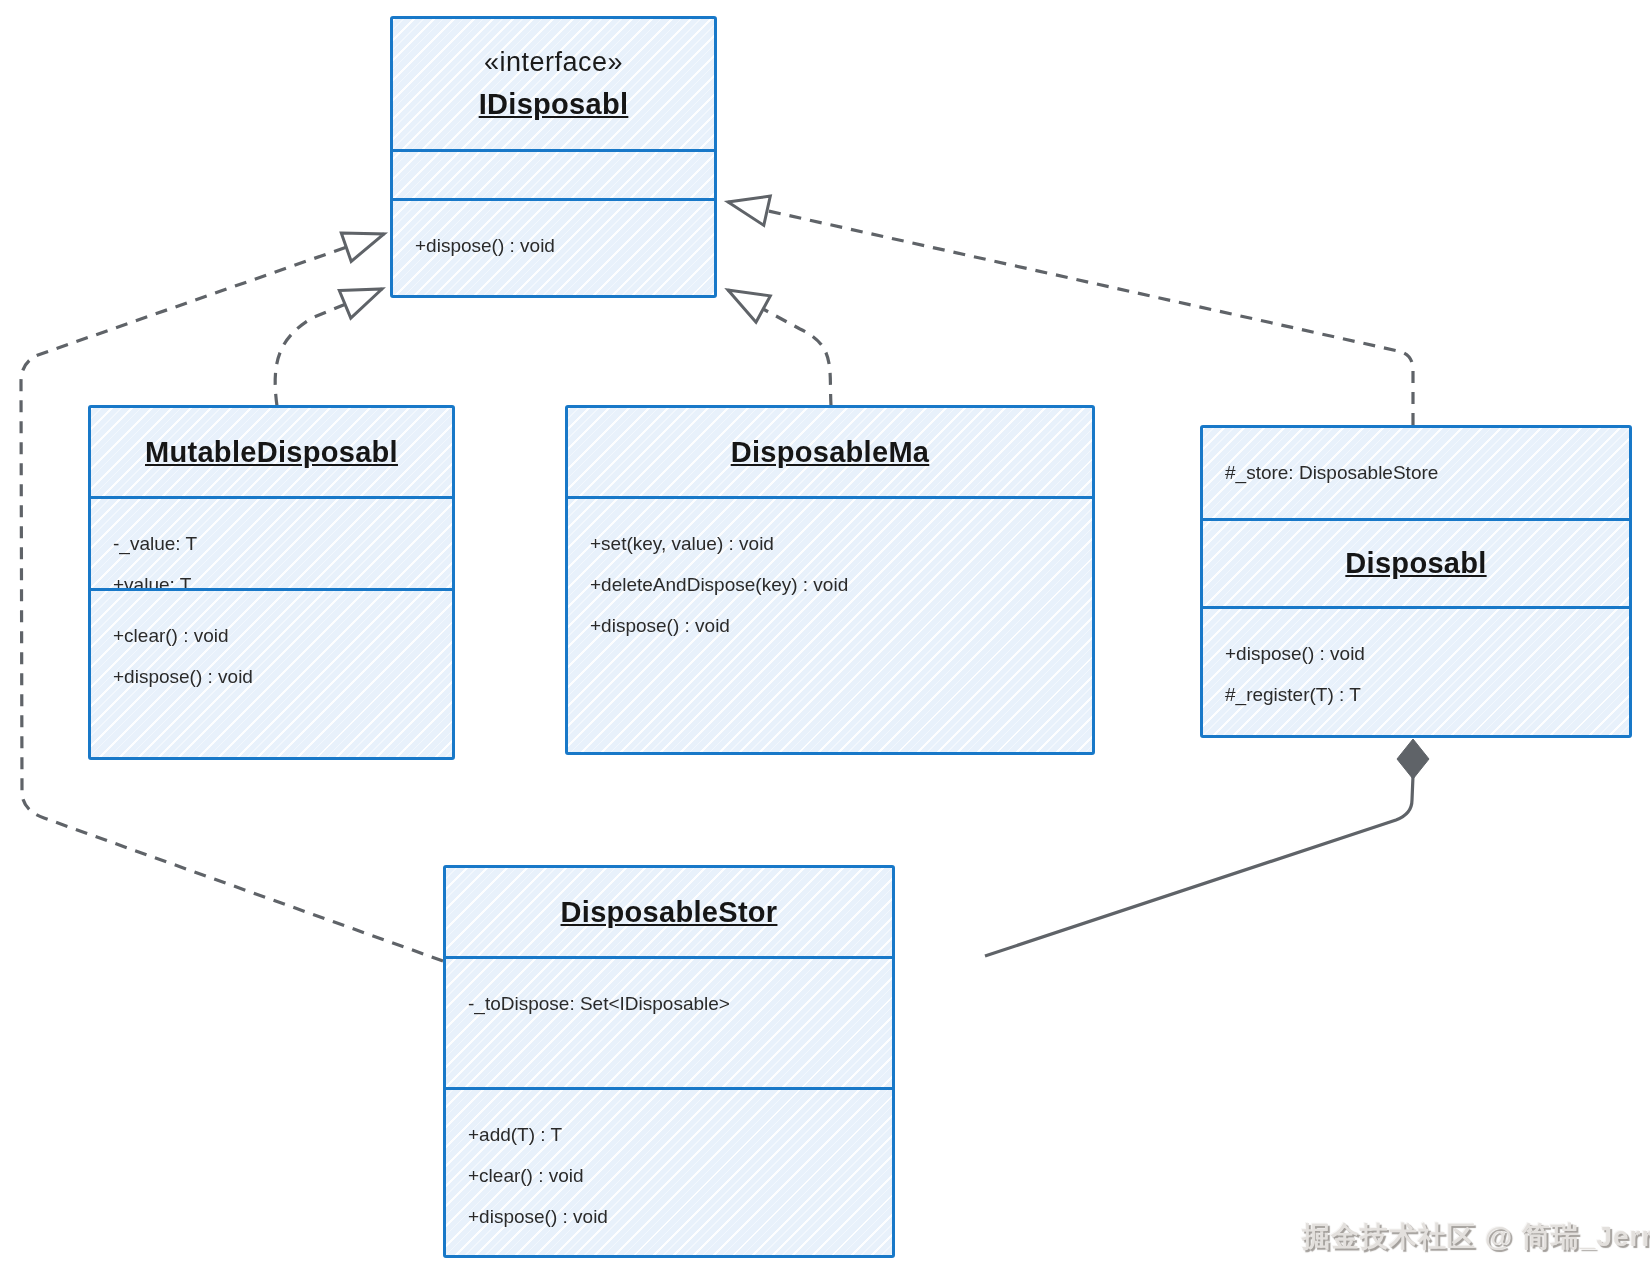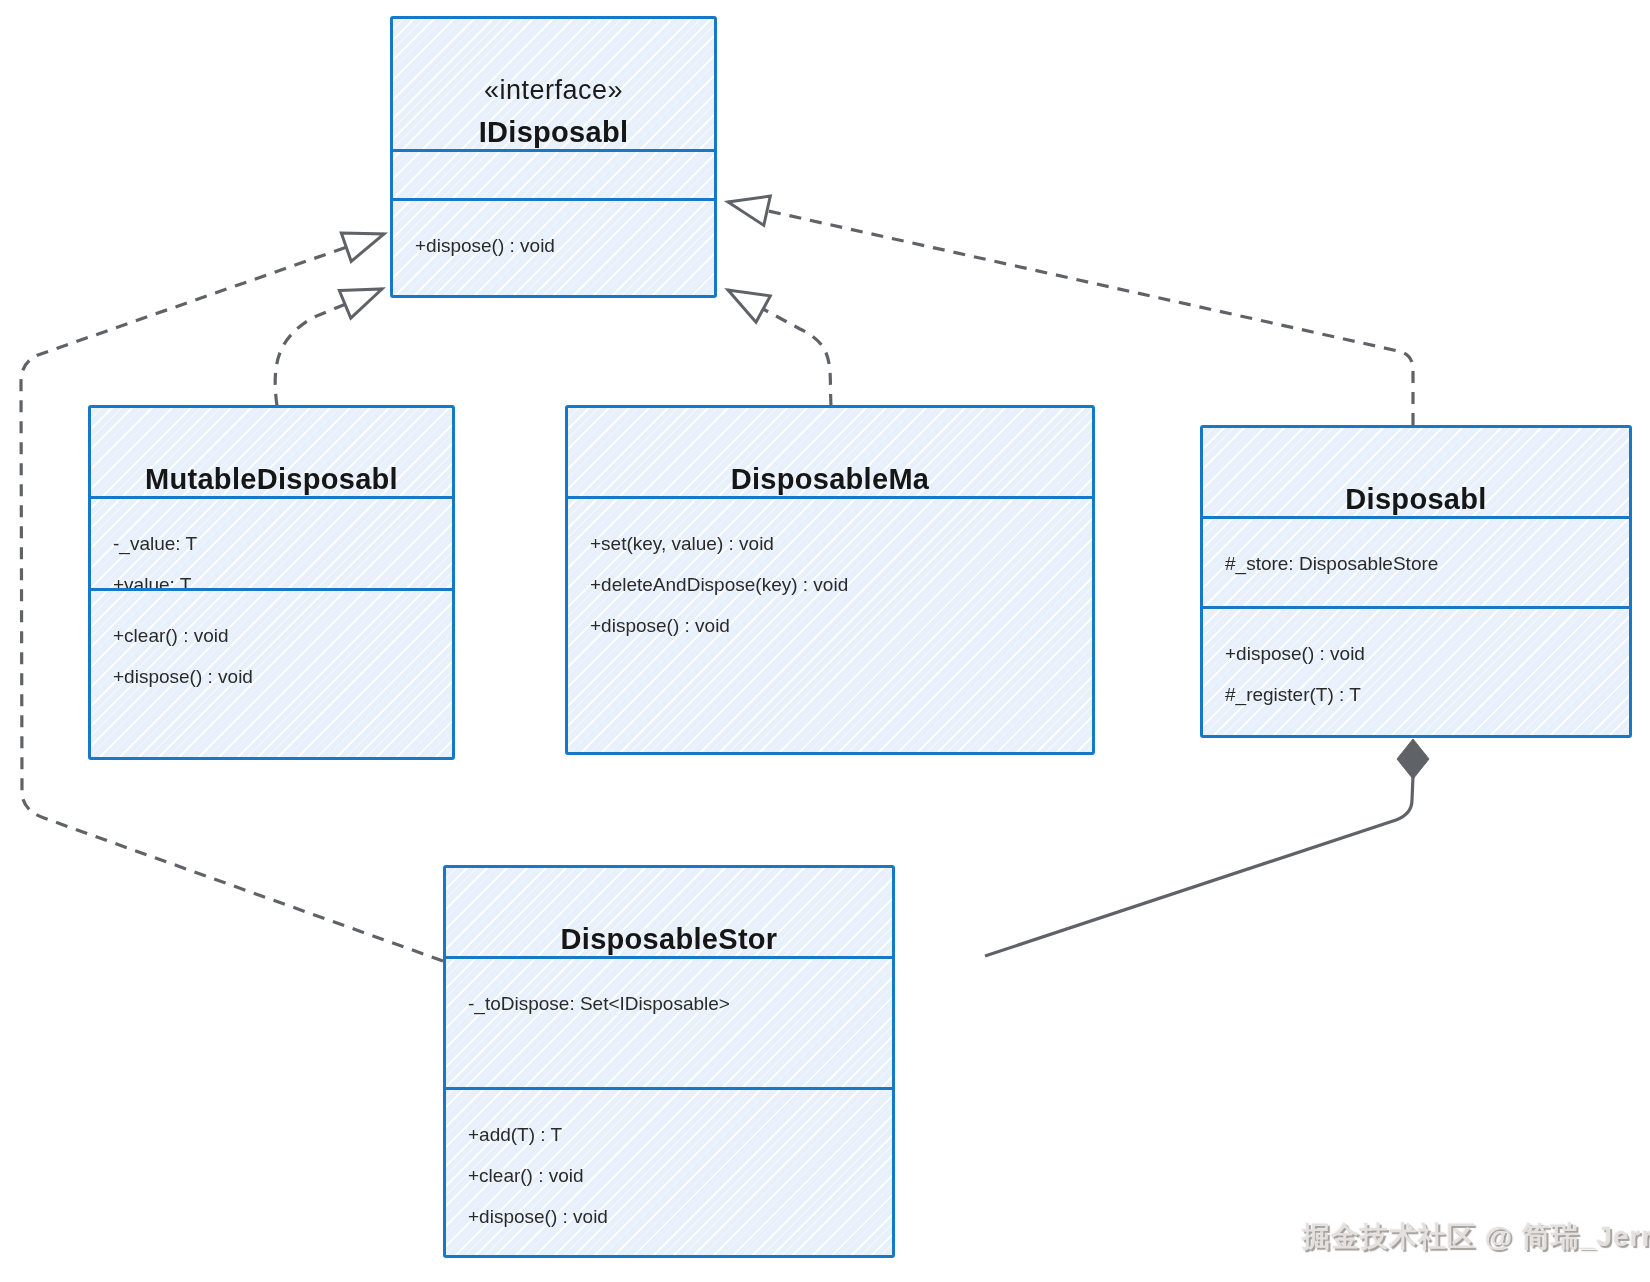--- a/index.html
+++ b/index.html
@@ -20,29 +20,30 @@
       repeating-linear-gradient(135deg, rgba(255,255,255,.9) 0 2px, rgba(255,255,255,0) 2px 14px),
       repeating-linear-gradient(135deg, rgba(255,255,255,.45) 0 1px, rgba(255,255,255,0) 1px 7px),
       #e8f1fb;
     z-index:1;
     display:flex;
     flex-direction:column;
   }
   .sec{box-sizing:border-box;}
   .sec + .sec{border-top:3.5px solid #1878c8;}
   .sec-title{
-    display:flex;flex-direction:column;align-items:center;justify-content:flex-end;
+    display:flex;flex-direction:column;align-items:center;justify-content:center;
     gap:10px;
   }
   .stereotype{
     font-size:27px;color:#1b1b1b;letter-spacing:.5px;
   }
   .cname{
     font-size:29px;font-weight:bold;color:#161616;letter-spacing:.3px;
     white-space:nowrap;
+    text-decoration:underline;
   }
   .sec-attrs,.sec-methods{
     padding:24px 20px 0 22px;
   }
   .member{
     font-size:19px;color:#2a2a2a;line-height:41px;white-space:nowrap;
   }
   #watermark{
     position:absolute;
     left:1302px;top:1218px;
@@ -109,25 +110,25 @@
       <div class="cname">DisposableMa</div>
     </div>
     <div class="sec sec-methods" style="flex:1;">
       <div class="member">+set(key, value) : void</div>
       <div class="member">+deleteAndDispose(key) : void</div>
       <div class="member">+dispose() : void</div>
     </div>
   </div>
 
   <div class="uml-class" style="left:1200px;top:425px;width:432px;height:313px;">
+    <div class="sec sec-attrs" style="height:90px;">
+      <div class="member">#_store: DisposableStore</div>
+    </div>
     <div class="sec sec-title" style="height:88px;">
       <div class="cname">Disposabl</div>
-    </div>
-    <div class="sec sec-attrs" style="height:90px;">
-      <div class="member">#_store: DisposableStore</div>
     </div>
     <div class="sec sec-methods" style="flex:1;">
       <div class="member">+dispose() : void</div>
       <div class="member">#_register(T) : T</div>
     </div>
   </div>
 
   <div class="uml-class" style="left:443px;top:865px;width:452px;height:393px;">
     <div class="sec sec-title" style="height:88px;">
       <div class="cname">DisposableStor</div>

